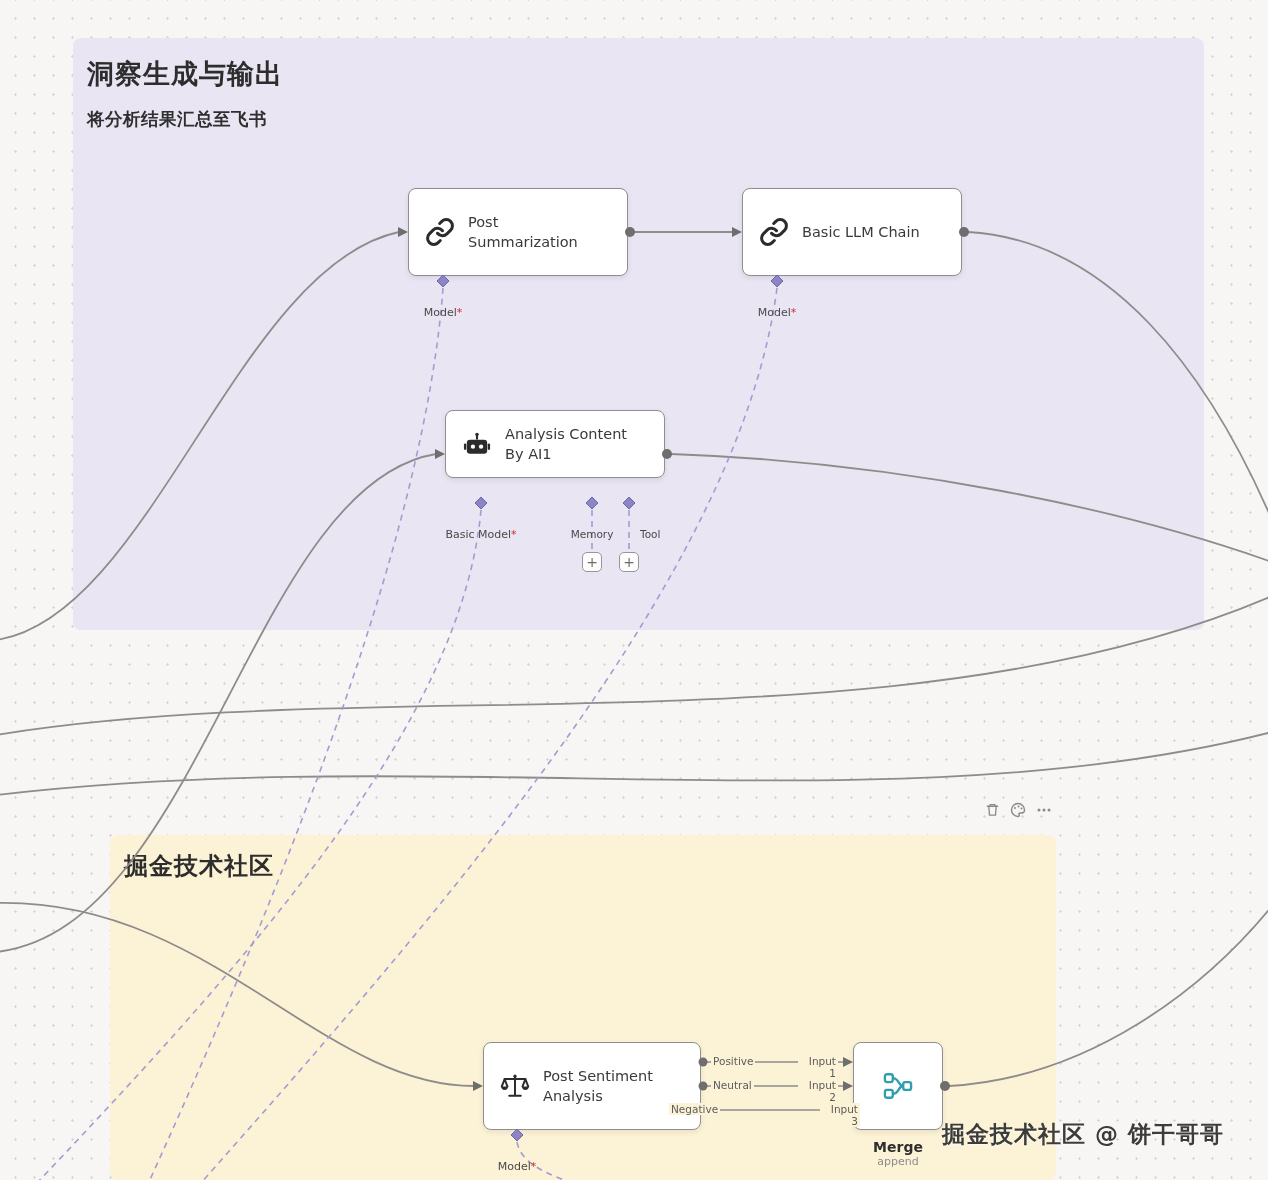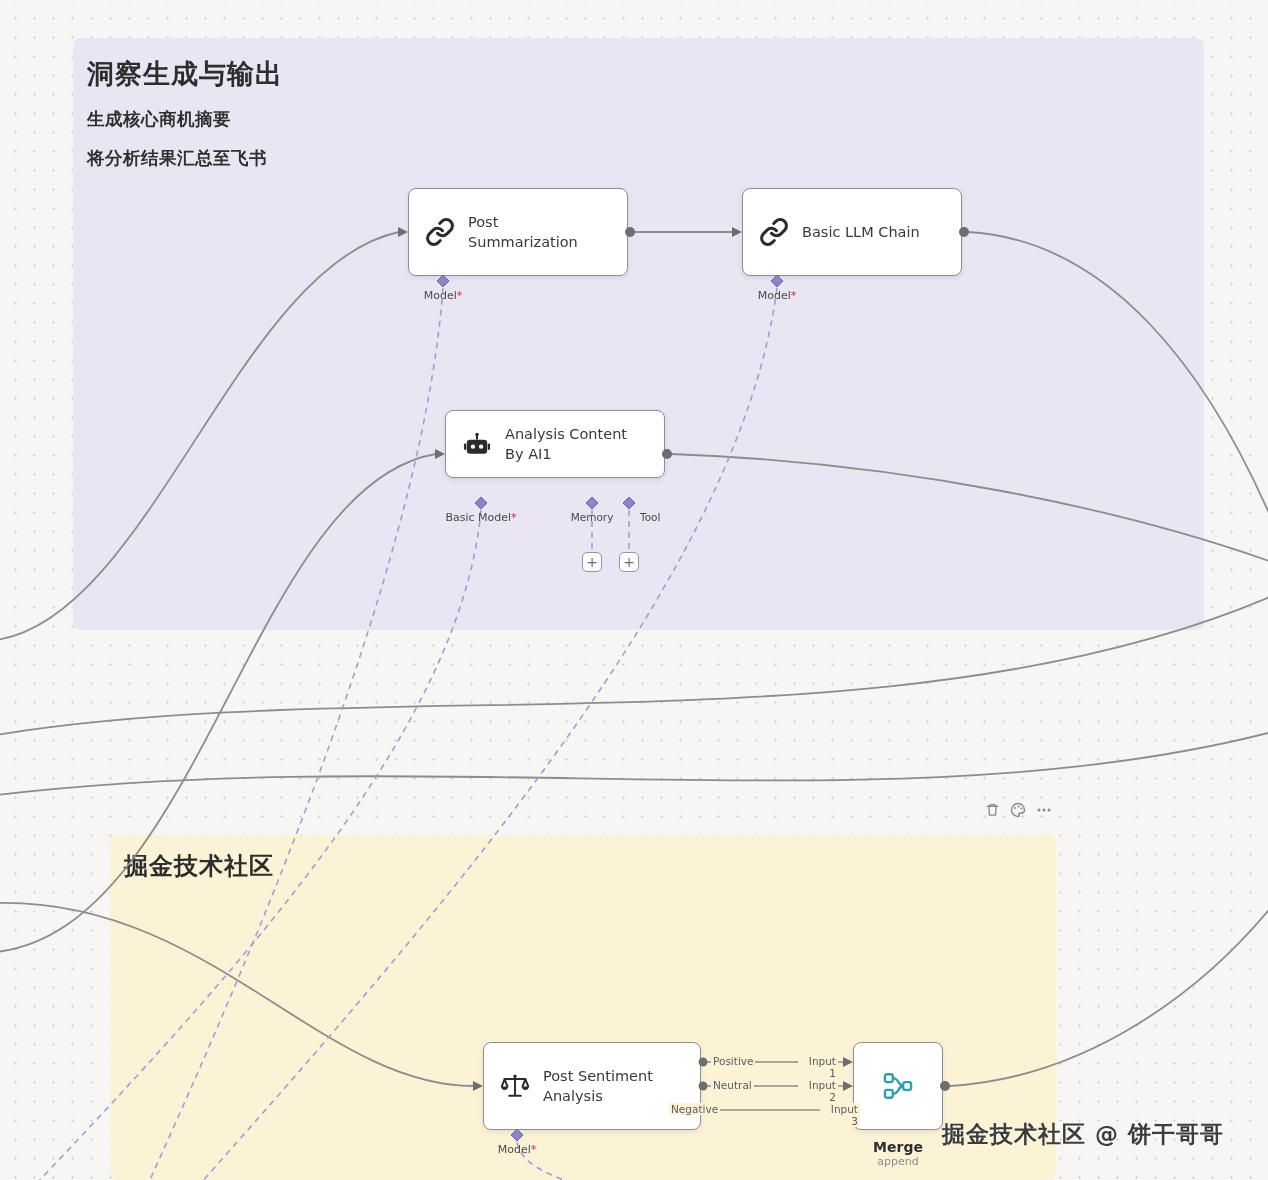--- a/index.html
+++ b/index.html
@@ -15,42 +15,41 @@
   .group-title { font-weight:bold; color:#2d2d2d; margin:18px 0 0 14px; font-size:27px; letter-spacing:1px; }
   .group-sentiment .group-title { font-size:24px; margin-top:15px; }
   .group-sub { font-size:17.5px; font-weight:600; color:#2f2f2f; margin:15px 0 0 14px; letter-spacing:.5px; }
   svg.layer { position:absolute; left:0; top:0; z-index:3; }
   svg.layer.markers { z-index:7; }
   .node { position:absolute; background:#fff; border:1px solid #8f8f8f; border-radius:8px;
     box-shadow:0 2px 5px rgba(70,70,70,.12); display:flex; align-items:center; gap:13px;
     padding:0 16px; z-index:5; }
   .node-label { font-size:14.5px; color:#3a3a3a; font-weight:500; line-height:1.4; width:140px; }
   .node-merge { justify-content:center; padding:0; }
-  .port-label { position:absolute; z-index:8; font-size:11px; color:#4a4a4a; text-align:center; }
+  .port-label { position:absolute; z-index:8; font-size:11px; color:#4a4a4a; text-align:center;margin-top:17px; }
   .req { color:#cc2b2b; }
   .port-tag { position:absolute; z-index:8; font-size:10.5px; color:#5c5c5c; background:#fcf3d6; padding:0 2px; }
   .tag-right { text-align:right; width:40px; }
   .plus-btn { position:absolute; z-index:8; width:20px; height:20px; background:#fdfdfd;
     border:1px solid #979797; border-radius:5px; color:#6d6d6d; font-size:14px;
     display:flex; align-items:center; justify-content:center; line-height:1; }
   .merge-caption { position:absolute; z-index:8; width:90px; text-align:center; }
   .merge-name { font-size:14px; font-weight:bold; color:#2e2e2e; }
   .merge-mode { font-size:11px; color:#8c8c8c; }
   .toolbar { position:absolute; left:985px; top:802px; z-index:8; display:flex; gap:10px; align-items:center; }
   .watermark { position:absolute; left:942px; top:1119px; z-index:12; font-size:23px; font-weight:bold;
     color:#3c3c3c; white-space:nowrap; letter-spacing:1px; text-shadow:0 1px 2px rgba(255,255,255,.7); }
 </style>
 </head>
 <body>
 
 <div class="canvas">
 
   <div class="group group-insight">
     <div class="group-title">洞察生成与输出</div>
-    <div class="group-sub">生成核心商机摘要</div>
     <div class="group-sub">将分析结果汇总至飞书</div>
   </div>
   <div class="group group-sentiment">
     <div class="group-title">掘金技术社区</div>
   </div>
 
   <svg class="layer" width="1268" height="1180" viewBox="0 0 1268 1180">
     <g fill="none" stroke="#8e8c8a" stroke-width="1.8">
       <path d="M -4 640 C 150 618 238 266 399 232"></path>
       <path d="M 630 232 L 734 232"></path>

